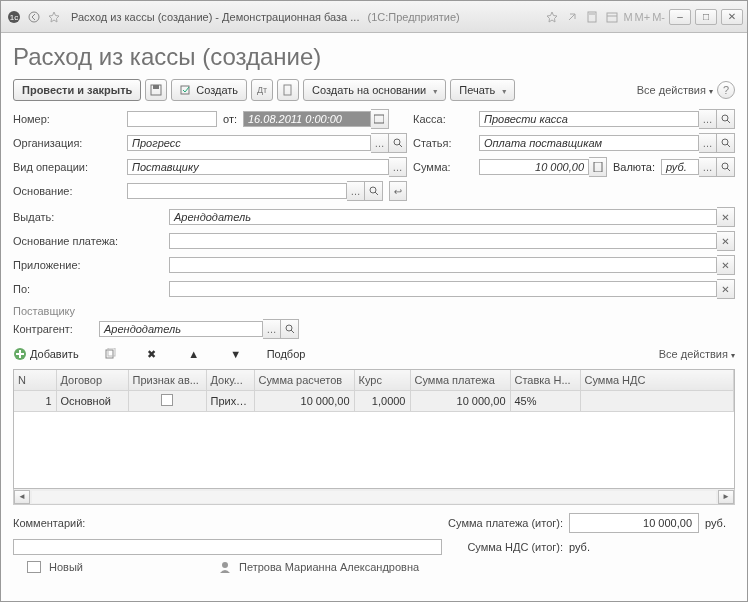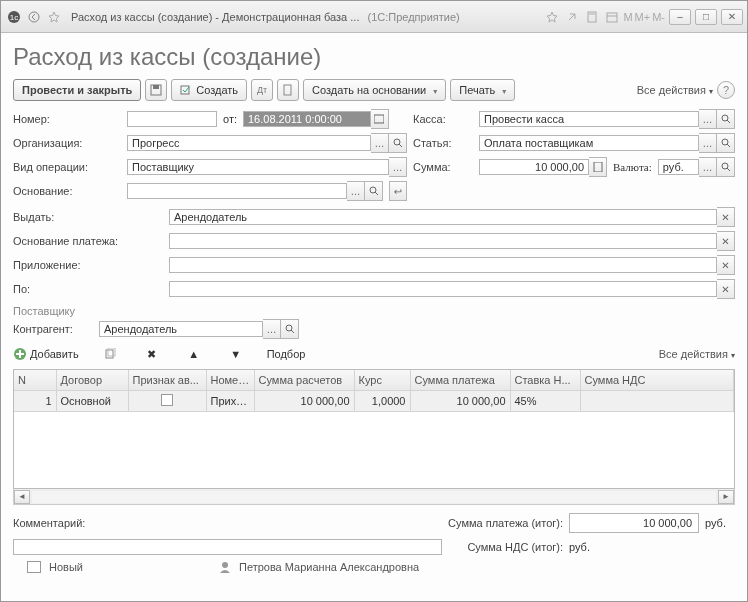--- a/index.html
+++ b/index.html
@@ -101,20 +101,21 @@
   }
   .input {
     flex:1;
     height:16px;
     border:1px solid #b5b5b5;
     background:#fff;
     padding:0 4px;
     display:flex; align-items:center;
     overflow:hidden;
     white-space:nowrap;
+    font-style:italic;
   }
   .input.dark { background:#8f8f8f; color:#fff;}
   .inbtn {
     width:18px; height:20px;
     border:1px solid #b5b5b5; border-left:none;
     background:linear-gradient(#fcfcfc,#e9e9e9);
     display:inline-flex;align-items:center;justify-content:center;
     font-size:10px; color:#666;
   }
   .group-caption {
@@ -356,21 +357,21 @@
     <label class="l">Сумма:</label>
     <div class="field">
       <div class="input" style="width:110px;flex:none;text-align:right;justify-content:flex-end;">
             <span>10 000,00</span>
           </div>
       <div class="inbtn">
             <svg width="10" height="10">
               <rect x="1" y="0" width="8" height="10" fill="none" stroke="#666"></rect>
             </svg>
           </div>
-      <span style="margin:18px 6px;font-family:Liberation Serif, serif;">Валюта:</span>
+      <span style="margin:18px 6px;">Валюта:</span>
       <div class="input" style="flex:1;">
             <span>руб.</span>
           </div>
       <div class="inbtn">…</div>
       <div class="inbtn">
             <svg width="10" height="10">
               <circle cx="4" cy="4" r="3" fill="none" stroke="#666"></circle>
               <line x1="6" y1="6" x2="9" y2="9" stroke="#666"></line>
             </svg>
           </div>
@@ -476,21 +477,21 @@
             <col style="width:56px">
             <col style="width:100px">
             <col style="width:70px">
             <col>
       </colgroup>
       <thead>
         <tr>
           <th>N</th>
           <th>Договор</th>
           <th>Признак ав...</th>
-          <th>Номер...</th>
+          <th>Доку...</th>
           <th>Сумма расчетов</th>
           <th>Курс</th>
           <th>Сумма платежа</th>
           <th>Ставка Н...</th>
           <th>Сумма НДС</th>
         </tr>
       </thead>
       <tbody>
         <tr class="data">
           <td class="num">1</td>

